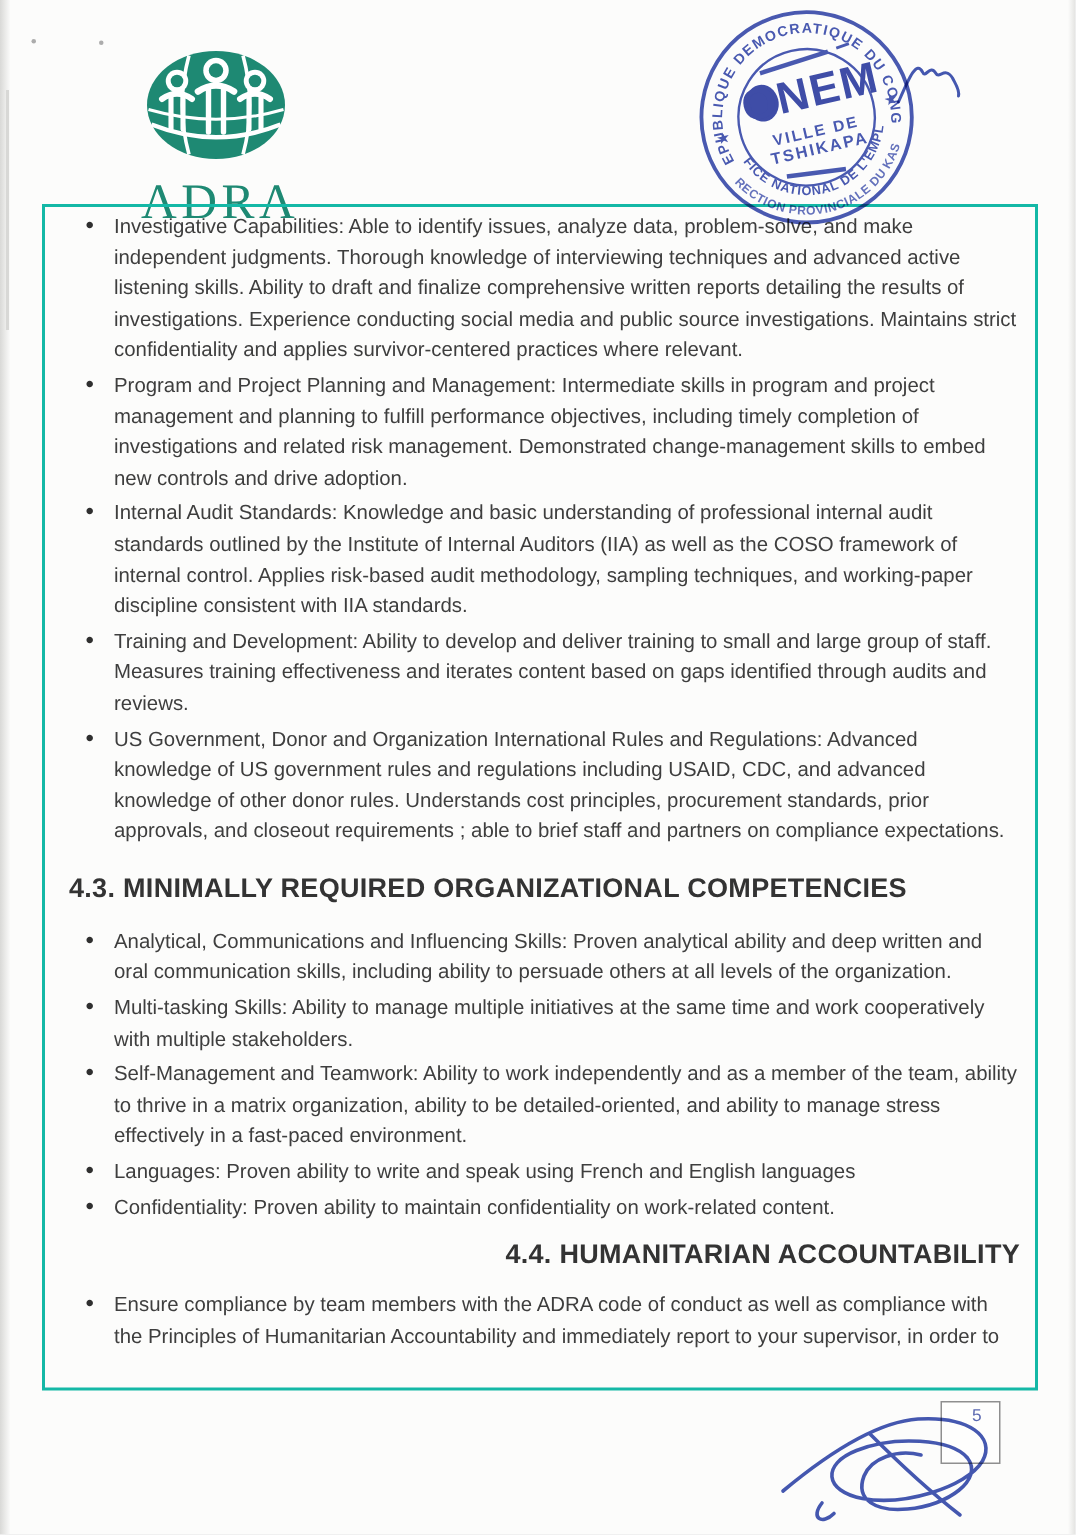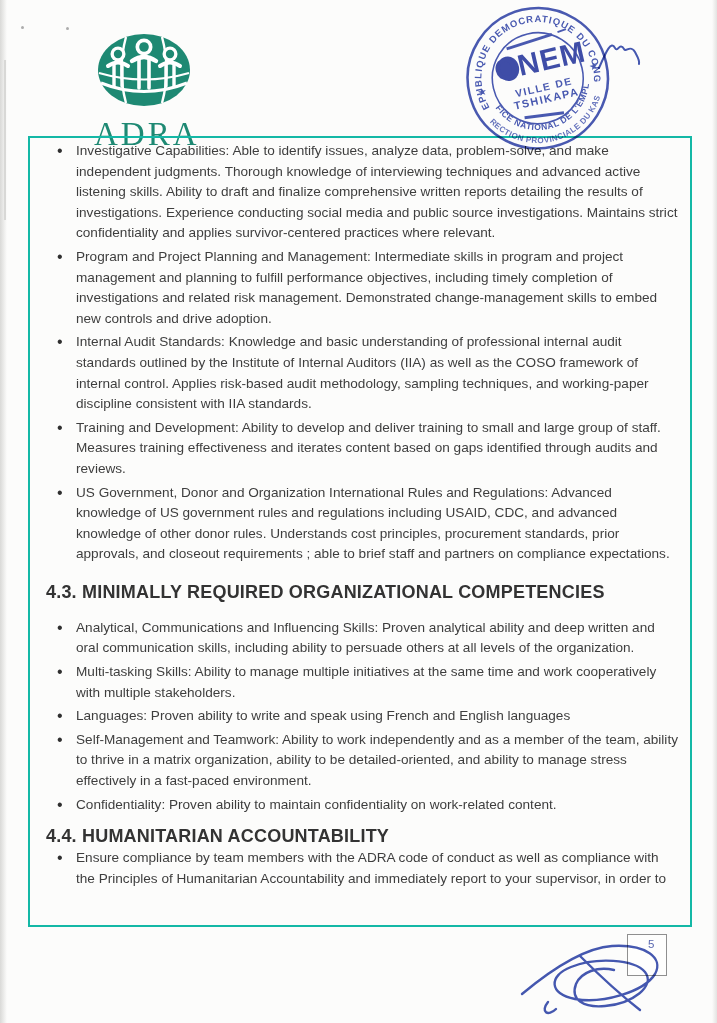--- a/index.html
+++ b/index.html
@@ -26,21 +26,21 @@
   .stamp{position:absolute;left:450px;top:0px;width:186px;height:158px;
     transform:rotate(-13deg);mix-blend-mode:multiply;opacity:.92;z-index:5;}
   .flourish{position:absolute;left:596px;top:36px;width:46px;height:40px;z-index:6;
     mix-blend-mode:multiply;}
 
   
   .content-box{position:absolute;left:28px;top:136px;width:664px;height:791px;
     border:2px solid #14b8a6;box-sizing:border-box;padding:3px 10px 0 16px;z-index:1;}
   .section-heading{font-weight:700;font-size:18px;color:#333;letter-spacing:.2px;
     margin:17px 0 15px 0;}
-  .section-heading.tight{margin:11px 0 1px 0;}
+  .section-heading.tight{margin:11px 0 13px 0;text-align:right;}
   ul.bullet-list{list-style:none;margin:0;padding:0;}
   ul.bullet-list li{position:relative;padding-left:30px;margin-bottom:3px;
     font-size:13.6px;line-height:20.6px;color:#3e3e3e;}
   ul.bullet-list li::before{content:"\2022";position:absolute;left:11px;top:0;
     font-size:16px;color:#2f2f2f;}
 
   
   .pagenum-box{position:absolute;left:627px;top:934px;width:40px;height:42px;
     border:1.5px solid #8f8f8f;box-sizing:border-box;background:rgba(255,255,255,.5);z-index:2;}
   .pagenum{position:absolute;left:20px;top:3px;font-size:11.5px;color:#5a68b0;}
@@ -131,22 +131,22 @@
           <li>Investigative Capabilities: Able to identify issues, analyze data, problem-solve, and make independent judgments. Thorough knowledge of interviewing techniques and advanced active listening skills. Ability to draft and finalize comprehensive written reports detailing the results of investigations. Experience conducting social media and public source investigations. Maintains strict confidentiality and applies survivor-centered practices where relevant.</li>
           <li>Program and Project Planning and Management: Intermediate skills in program and project management and planning to fulfill performance objectives, including timely completion of investigations and related risk management. Demonstrated change-management skills to embed new controls and drive adoption.</li>
           <li>Internal Audit Standards: Knowledge and basic understanding of professional internal audit standards outlined by the Institute of Internal Auditors (IIA) as well as the COSO framework of internal control. Applies risk-based audit methodology, sampling techniques, and working-paper discipline consistent with IIA standards.</li>
           <li>Training and Development: Ability to develop and deliver training to small and large group of staff. Measures training effectiveness and iterates content based on gaps identified through audits and reviews.</li>
           <li>US Government, Donor and Organization International Rules and Regulations: Advanced knowledge of US government rules and regulations including USAID, CDC, and advanced knowledge of other donor rules. Understands cost principles, procurement standards, prior approvals, and closeout requirements ; able to brief staff and partners on compliance expectations.</li>
         </ul>
         <div class="section-heading">4.3. MINIMALLY REQUIRED ORGANIZATIONAL COMPETENCIES</div>
         <ul class="bullet-list">
           <li>Analytical, Communications and Influencing Skills: Proven analytical ability and deep written and oral communication skills, including ability to persuade others at all levels of the organization.</li>
           <li>Multi-tasking Skills: Ability to manage multiple initiatives at the same time and work cooperatively with multiple stakeholders.</li>
+          <li>Self-Management and Teamwork: Ability to work independently and as a member of the team, ability to thrive in a matrix organization, ability to be detailed-oriented, and ability to manage stress effectively in a fast-paced environment.</li>
           <li>Languages: Proven ability to write and speak using French and English languages</li>
-          <li>Self-Management and Teamwork: Ability to work independently and as a member of the team, ability to thrive in a matrix organization, ability to be detailed-oriented, and ability to manage stress effectively in a fast-paced environment.</li>
           <li>Confidentiality: Proven ability to maintain confidentiality on work-related content.</li>
         </ul>
         <div class="section-heading tight">4.4. HUMANITARIAN ACCOUNTABILITY</div>
         <ul class="bullet-list">
           <li>Ensure compliance by team members with the ADRA code of conduct as well as compliance with the Principles of Humanitarian Accountability and immediately report to your supervisor, in order to</li>
         </ul>
       </div>
   </div>
 
   <div class="pagenum-box">

